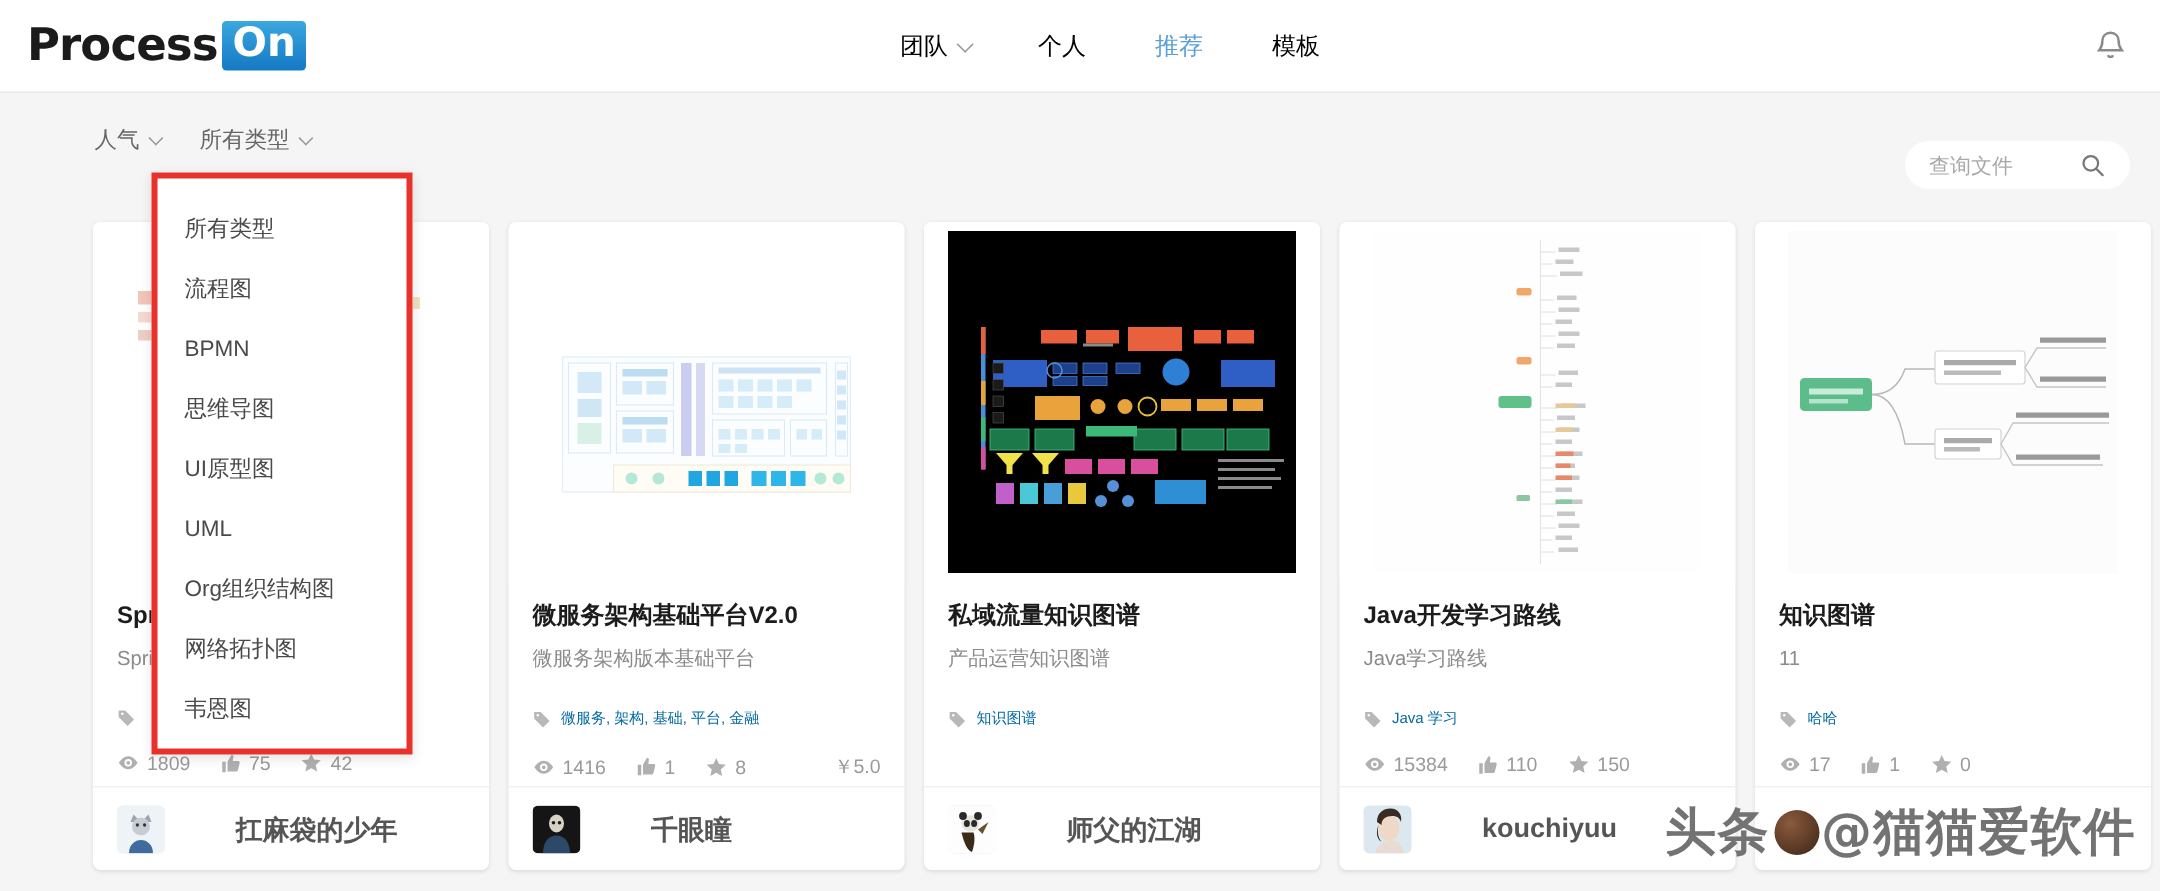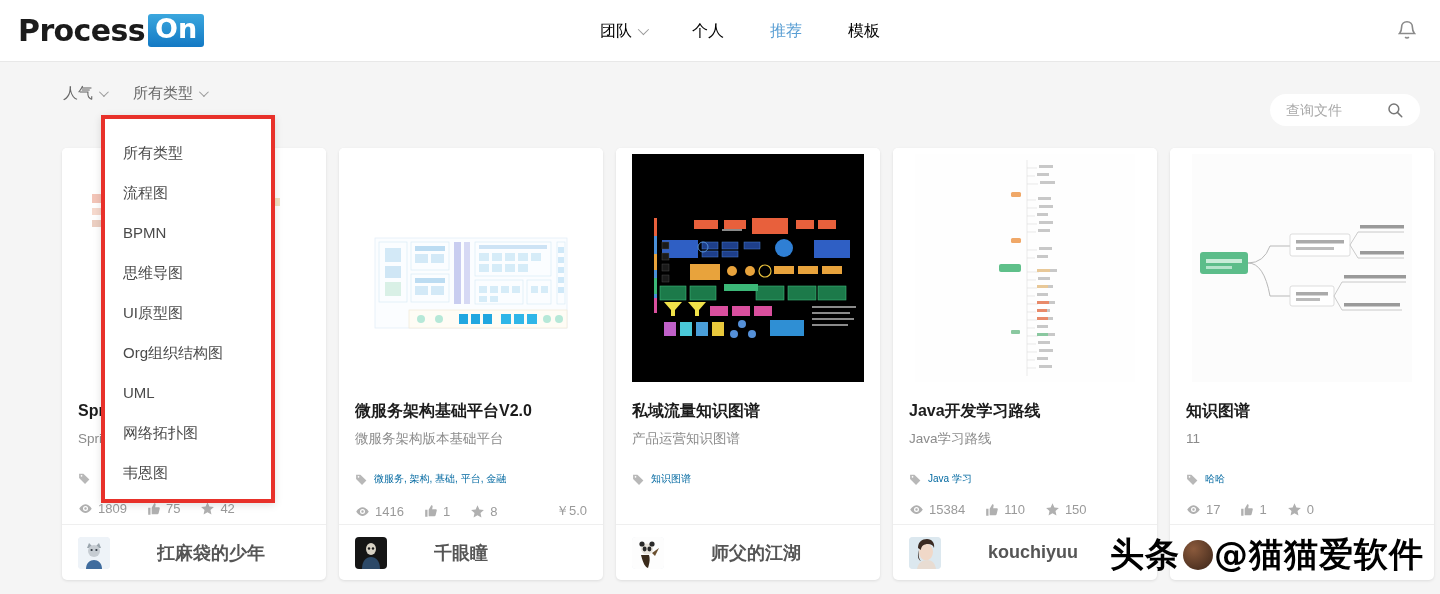--- a/index.html
+++ b/index.html
@@ -147,21 +147,21 @@
   .dd-item {
     height: 40px; line-height: 40px; padding-left: 18px;
     font-size: 15px; color: #4a4a4a; cursor: pointer;
     white-space: nowrap;
   }
 
   
   .watermark {
     position: absolute; right: 16px; bottom: 16px;
     z-index: 50; display: flex; align-items: center;
-    font-size: 34px; font-weight: bold; color: #000000;
+    font-size: 34px; font-weight: bold; color: #737373;
     letter-spacing: 1px; white-space: nowrap;
     font-family: "DejaVu Sans", sans-serif;
   }
   .wm-logo {
     width: 30px; height: 30px; border-radius: 50%;
     background: radial-gradient(circle at 35% 30%, #8b5a3c, #3a2418);
     margin: 0 1px 0 3px; flex: none;
   }
   svg { display: block; }
 </style>
@@ -688,22 +688,22 @@
   </div>
 
 </div>
 
 <div class="dropdown">
   <div class="dd-item">所有类型</div>
   <div class="dd-item">流程图</div>
   <div class="dd-item">BPMN</div>
   <div class="dd-item">思维导图</div>
   <div class="dd-item">UI原型图</div>
+  <div class="dd-item">UML</div>
   <div class="dd-item">Org组织结构图</div>
-  <div class="dd-item">UML</div>
   <div class="dd-item">网络拓扑图</div>
   <div class="dd-item">韦恩图</div>
 </div>
 
 <div class="watermark">
   <span>头条</span>
   <span class="wm-logo"></span>
   <span>@猫猫爱软件</span>
 </div>
 

